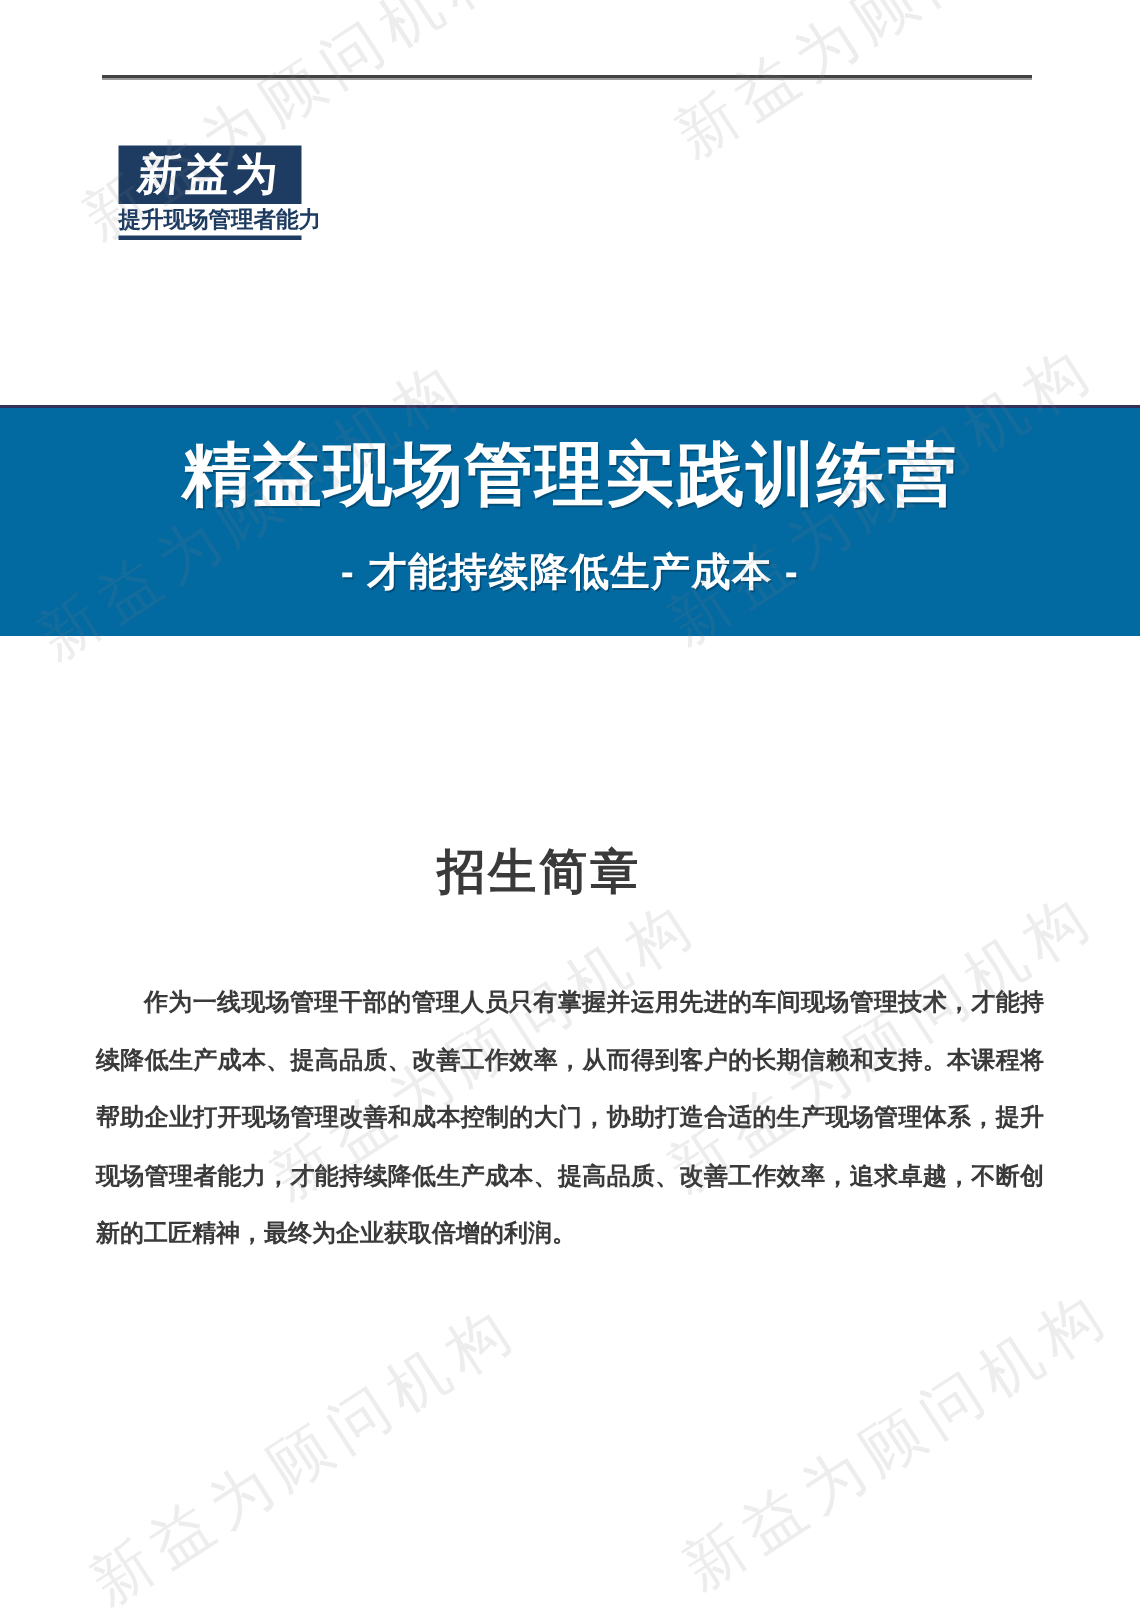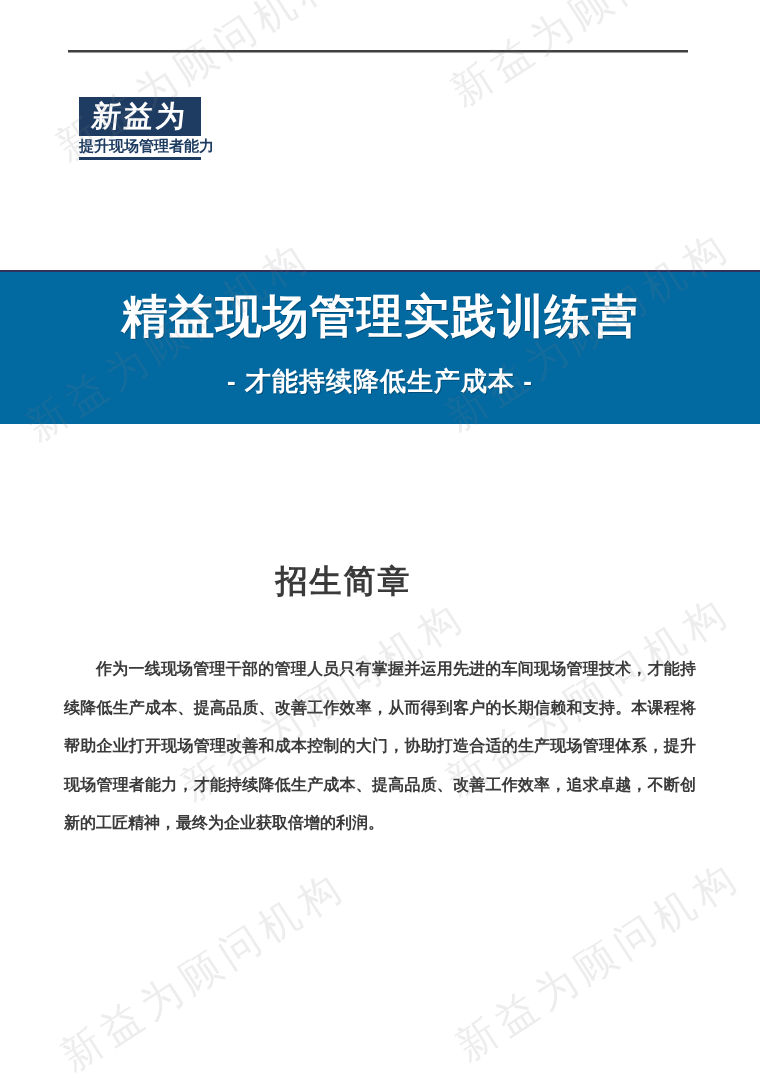--- a/index.html
+++ b/index.html
@@ -96,20 +96,21 @@
   .section-heading{
     position:absolute;
     left:0;top:560px;
     width:687px;
     margin:0;
     text-align:center;
     font-size:32px;
     font-weight:bold;
     color:#3a3a3a;
     letter-spacing:2px;
+    padding-left:16px;
   }
   .intro{
     position:absolute;
     left:64px;top:650px;
     width:632px;
     margin:0;
     font-size:16px;
     font-weight:bold;
     color:#3a3a3a;
     line-height:38.6px;

